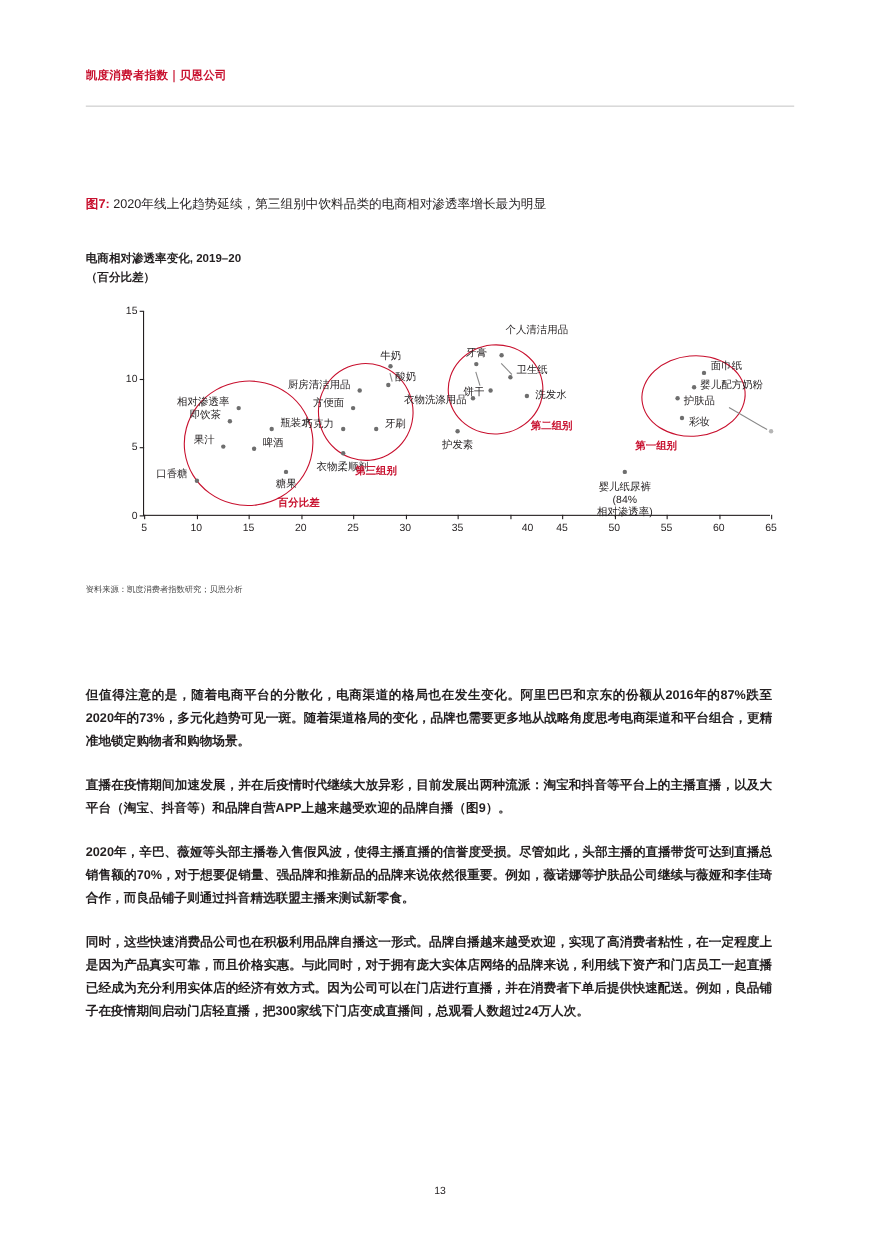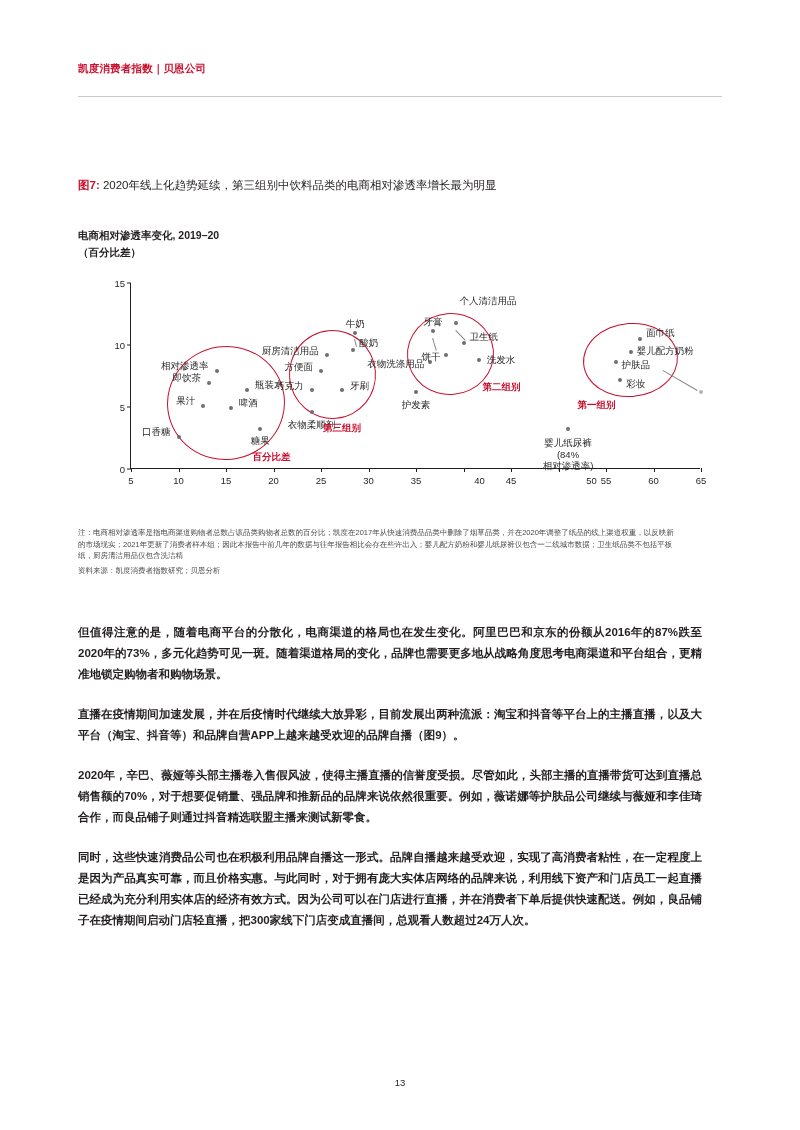--- a/index.html
+++ b/index.html
@@ -268,21 +268,21 @@
           <div class="xtick" style="left: 190px;">25</div>
           <div class="xtick-mark" style="left: 190px;"></div>
           <div class="xtick" style="left: 237.5px;">30</div>
           <div class="xtick-mark" style="left: 237.5px;"></div>
           <div class="xtick" style="left: 285px;">35</div>
           <div class="xtick-mark" style="left: 285px;"></div>
           <div class="xtick" style="left: 332.5px; margin-left: 16px;">40</div>
           <div class="xtick-mark" style="left: 332.5px;"></div>
           <div class="xtick" style="left: 380px; text-align: right;">45</div>
           <div class="xtick-mark" style="left: 380px;"></div>
-          <div class="xtick" style="left: 427.5px; margin-left: 33px;">50</div>
+          <div class="xtick" style="left: 427.5px;">50</div>
           <div class="xtick-mark" style="left: 427.5px;"></div>
           <div class="xtick" style="left: 475px;">55</div>
           <div class="xtick-mark" style="left: 475px;"></div>
           <div class="xtick" style="left: 522.5px;">60</div>
           <div class="xtick-mark" style="left: 522.5px;"></div>
           <div class="xtick" style="left: 570px;">65</div>
           <div class="xtick-mark" style="left: 570px;"></div>
           <div class="ellipse" style="width: 117.8px; height: 114.08px; left: 36.1px; top: 63.24px; transform: rotate(-8deg);"></div>
           <div class="ellipse" style="width: 87.4px; height: 89.28px; left: 157.7px; top: 47.12px; transform: rotate(-5deg);"></div>
           <div class="ellipse" style="width: 87.4px; height: 81.84px; left: 275.5px; top: 29.76px; transform: rotate(-5deg);"></div>
@@ -350,21 +350,20 @@
           <div class="grouplabel" style="left: 121.6px; top: 167.6px;">百分比差</div>
           <div class="leader" style="left: 324.9px; top: 47.12px; width: 13.7352px; transform: rotate(46.239deg);"></div>
           <div class="leader" style="left: 302.1px; top: 54.56px; width: 12.9692px; transform: rotate(72.9622deg);"></div>
           <div class="leader" style="left: 224.2px; top: 55.8px; width: 7.67878px; transform: rotate(75.6742deg);"></div>
           <div class="leader" style="left: 532px; top: 86.8px; width: 39.5382px; transform: rotate(30.1187deg);"></div>
         </div>
     </div>
   </div>
 
   <div class="notes">
-    <p>注：电商相对渗透率是指电商渠道购物者总数占该品类购物者总数的百分比；凯度在2017年从快速消费品品类中删除了烟草品类，并在2020年调整了纸品的线上渠道权重，以反映新的市场现实；2021年更新了消费者样本组；因此本报告中前几年的数据与往年报告相比会存在些许出入；婴儿配方奶粉和婴儿纸尿裤仅包含一二线城市数据；卫生纸品类不包括平板纸，厨房清洁用品仅包含洗洁精</p>
     <p class="src">资料来源：凯度消费者指数研究；贝恩分析</p>
   </div>
 
   <div class="body-copy" id="body-copy">
       <p>但值得注意的是，随着电商平台的分散化，电商渠道的格局也在发生变化。阿里巴巴和京东的份额从2016年的87%跌至2020年的73%，多元化趋势可见一斑。随着渠道格局的变化，品牌也需要更多地从战略角度思考电商渠道和平台组合，更精准地锁定购物者和购物场景。</p>
       <p>直播在疫情期间加速发展，并在后疫情时代继续大放异彩，目前发展出两种流派：淘宝和抖音等平台上的主播直播，以及大平台（淘宝、抖音等）和品牌自营APP上越来越受欢迎的品牌自播（图9）。</p>
       <p>2020年，辛巴、薇娅等头部主播卷入售假风波，使得主播直播的信誉度受损。尽管如此，头部主播的直播带货可达到直播总销售额的70%，对于想要促销量、强品牌和推新品的品牌来说依然很重要。例如，薇诺娜等护肤品公司继续与薇娅和李佳琦合作，而良品铺子则通过抖音精选联盟主播来测试新零食。</p>
       <p>同时，这些快速消费品公司也在积极利用品牌自播这一形式。品牌自播越来越受欢迎，实现了高消费者粘性，在一定程度上是因为产品真实可靠，而且价格实惠。与此同时，对于拥有庞大实体店网络的品牌来说，利用线下资产和门店员工一起直播已经成为充分利用实体店的经济有效方式。因为公司可以在门店进行直播，并在消费者下单后提供快速配送。例如，良品铺子在疫情期间启动门店轻直播，把300家线下门店变成直播间，总观看人数超过24万人次。</p>
     </div>
 

